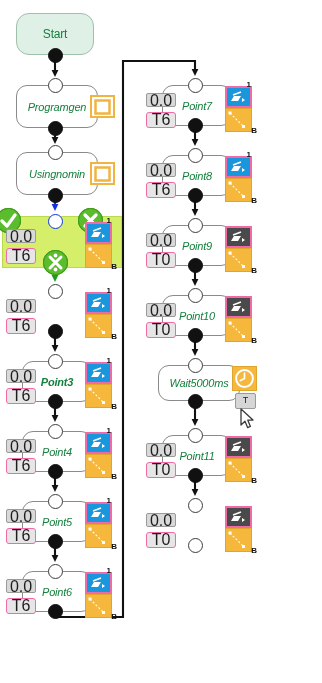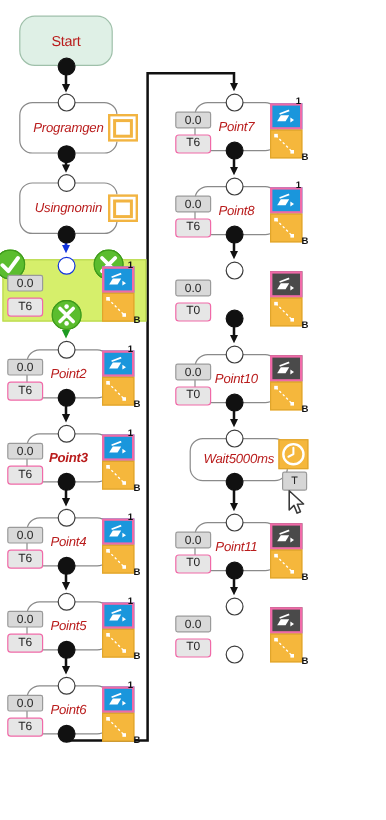--- a/index.html
+++ b/index.html
@@ -8,33 +8,33 @@
   #canvas{position:absolute;inset:0;width:322px;height:683px;}
 
   
   #wires{position:absolute;left:0;top:0;width:322px;height:683px;}
 
   
   .node{position:absolute;box-sizing:border-box;border:1.2px solid #8a8a8a;
         border-radius:11px;background:#ffffff;}
   .node.start{background:#dff0e6;border:1.2px solid #9fc0aa;border-radius:13px;}
   .node-label{position:absolute;left:0;right:0;top:50%;transform:translateY(-50%);
-        text-align:center;font-size:11px;font-style:italic;color:#b91c1c;
+        text-align:center;font-size:11px;font-style:italic;color:#15803d;
         letter-spacing:-.2px;white-space:nowrap;}
   .node.start .node-label{font-style:normal;font-size:12px;}
 
   
   .port{position:absolute;border-radius:50%;box-sizing:border-box;}
   .port.in{width:15px;height:15px;background:#ffffff;border:1.6px solid #3d3d3d;}
   .port.out{width:15px;height:15px;background:#111111;border:1.6px solid #111111;}
   .port.out-hollow{width:15px;height:15px;background:#ffffff;border:1.6px solid #3d3d3d;}
   .port.sel-in{border-color:#1133dd;}
 
   
-  .chip{position:absolute;box-sizing:border-box;font-size:10px;text-align:center;
+  .chip{position:absolute;box-sizing:border-box;font-size:16px;text-align:center;
         line-height:13px;height:14px;color:#1d1d1d;}
   .chip.val{background:#d9d9d9;border:1px solid #9a9a9a;border-radius:2px;width:30px;}
   .chip.tool{background:#e6e6e6;border:1.6px solid #f06aa8;border-radius:3px;width:30px;
         height:16px;line-height:13px;}
 
   
   .icons{position:absolute;width:27px;}
   .ic{width:27px;height:22px;box-sizing:border-box;position:relative;}
   .ic.blue{background:#1a96dc;border:2px solid #f06aa8;}
   .ic.dark{background:#4a4a4a;border:2px solid #f06aa8;}
@@ -174,23 +174,20 @@
     <div class="ic orange" style="height:24px;">
       <span class="badge b">B</span>
       <svg width="21" height="20" viewBox="0 0 21 20" style="margin:2px 0 0 2px;">
         <path d="M2,2 L16,16" stroke="#ffffff" stroke-width="1.1" stroke-dasharray="2 2"></path>
         <rect x="0.5" y="0.5" width="3" height="3" fill="#ffffff"></rect>
         <rect x="14" y="14" width="3" height="3" fill="#ffffff"></rect>
       </svg>
     </div>
   </div>
 
-  <div class="node" style="left:22px;top:291px;width:70px;height:41px;">
-    <div class="node-label">Point2</div>
-  </div>
   <div class="port in" style="left:48px;top:284px;"></div>
   <div class="port out" style="left:48px;top:324px;"></div>
   <div class="chip val" style="left:6px;top:299px;">0.0</div>
   <div class="chip tool" style="left:6px;top:318px;">T6</div>
   <div class="icons" style="left:85px;top:292px;">
     <div class="ic blue">
       <span class="badge one">1</span>
       <svg width="17" height="12" viewBox="0 0 17 12" style="margin:3px 0 0 3px;">
         <path d="M1,10 L8,10 L11,5 L4,5 Z" fill="#ffffff"></path>
           <path d="M3,4 L11,1" stroke="#ffffff" stroke-width="1.4"></path>
@@ -356,20 +353,23 @@
     <div class="ic orange" style="height:24px;">
       <span class="badge b">B</span>
       <svg width="21" height="20" viewBox="0 0 21 20" style="margin:2px 0 0 2px;">
         <path d="M2,2 L16,16" stroke="#ffffff" stroke-width="1.1" stroke-dasharray="2 2"></path>
         <rect x="0.5" y="0.5" width="3" height="3" fill="#ffffff"></rect>
           <rect x="14" y="14" width="3" height="3" fill="#ffffff"></rect>
         </svg>
     </div>
   </div>
 
+  <div class="node" style="left:162px;top:225px;width:70px;height:41px;">
+    <div class="node-label">Point9</div>
+  </div>
   <div class="port in" style="left:188px;top:218px;"></div>
   <div class="port out" style="left:188px;top:258px;"></div>
   <div class="chip val" style="left:146px;top:233px;">0.0</div>
   <div class="chip tool" style="left:146px;top:252px;">T0</div>
   <div class="icons" style="left:225px;top:226px;">
     <div class="ic dark">
       <svg width="17" height="12" viewBox="0 0 17 12" style="margin:3px 0 0 3px;">
         <path d="M1,10 L8,10 L11,5 L4,5 Z" fill="#ffffff"></path>
           <path d="M3,4 L11,1" stroke="#ffffff" stroke-width="1.4"></path>
         <path d="M12,7 l3,2 -3,2" fill="#ffffff"></path>

